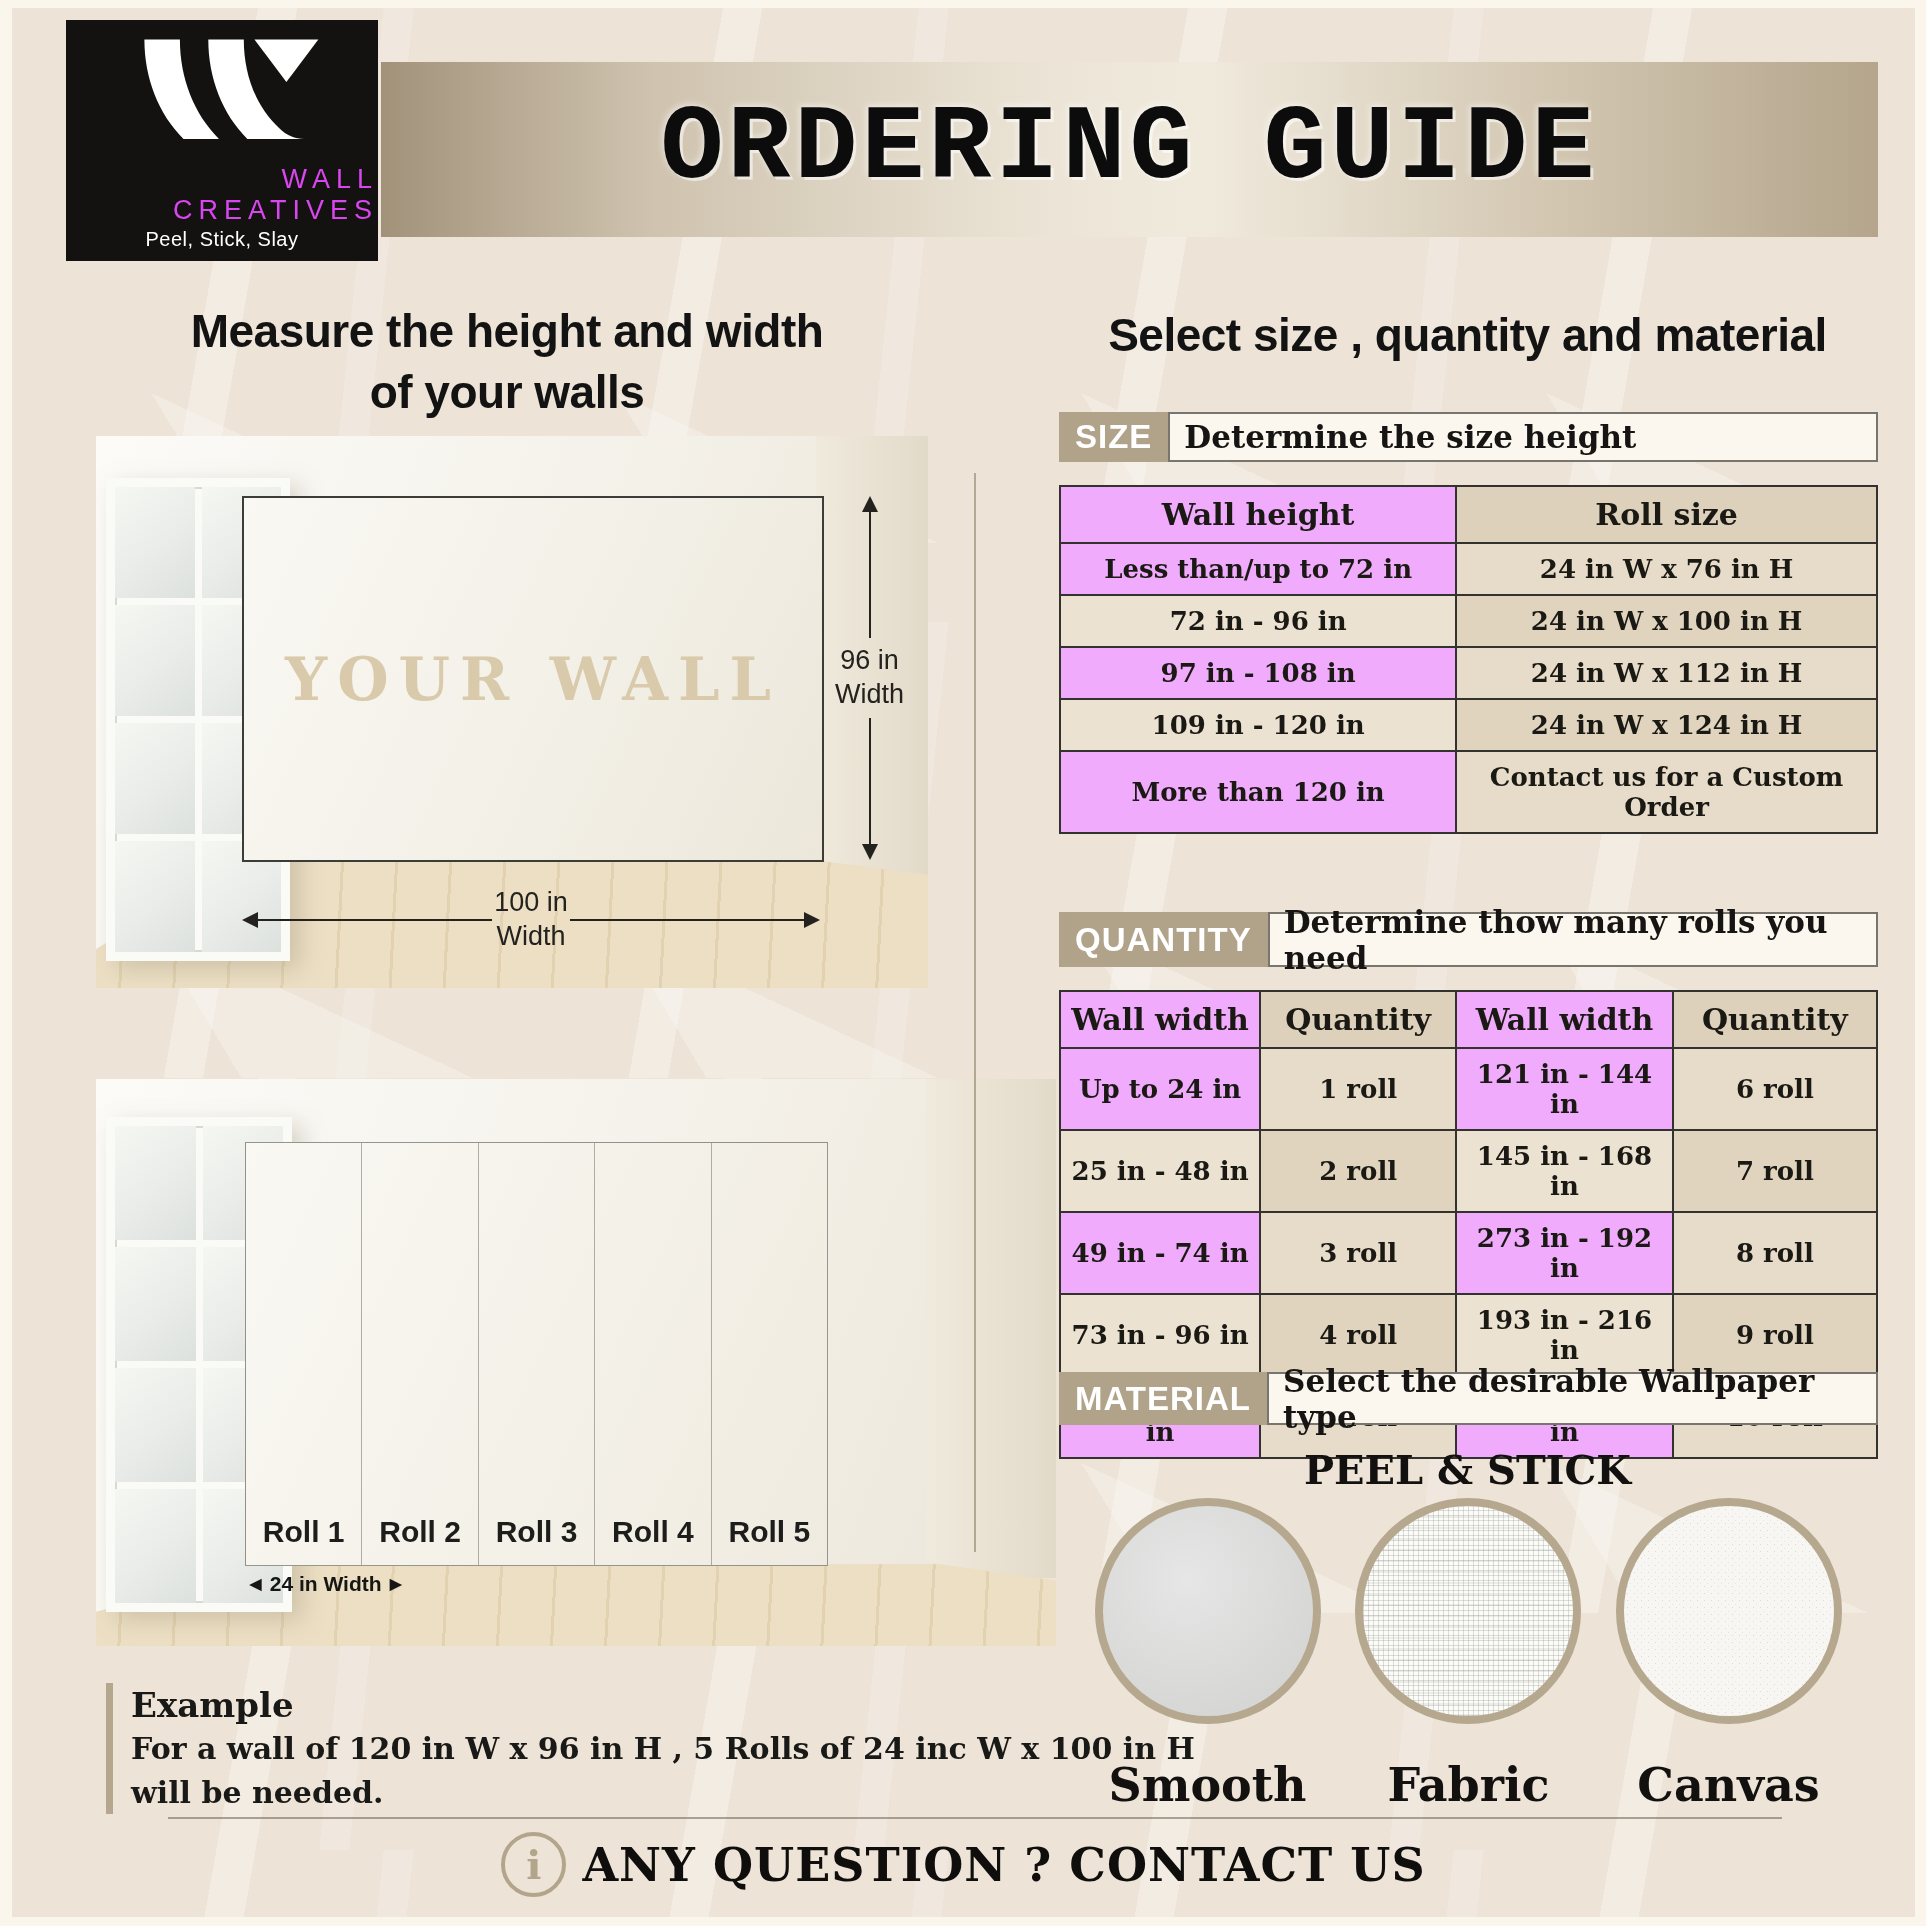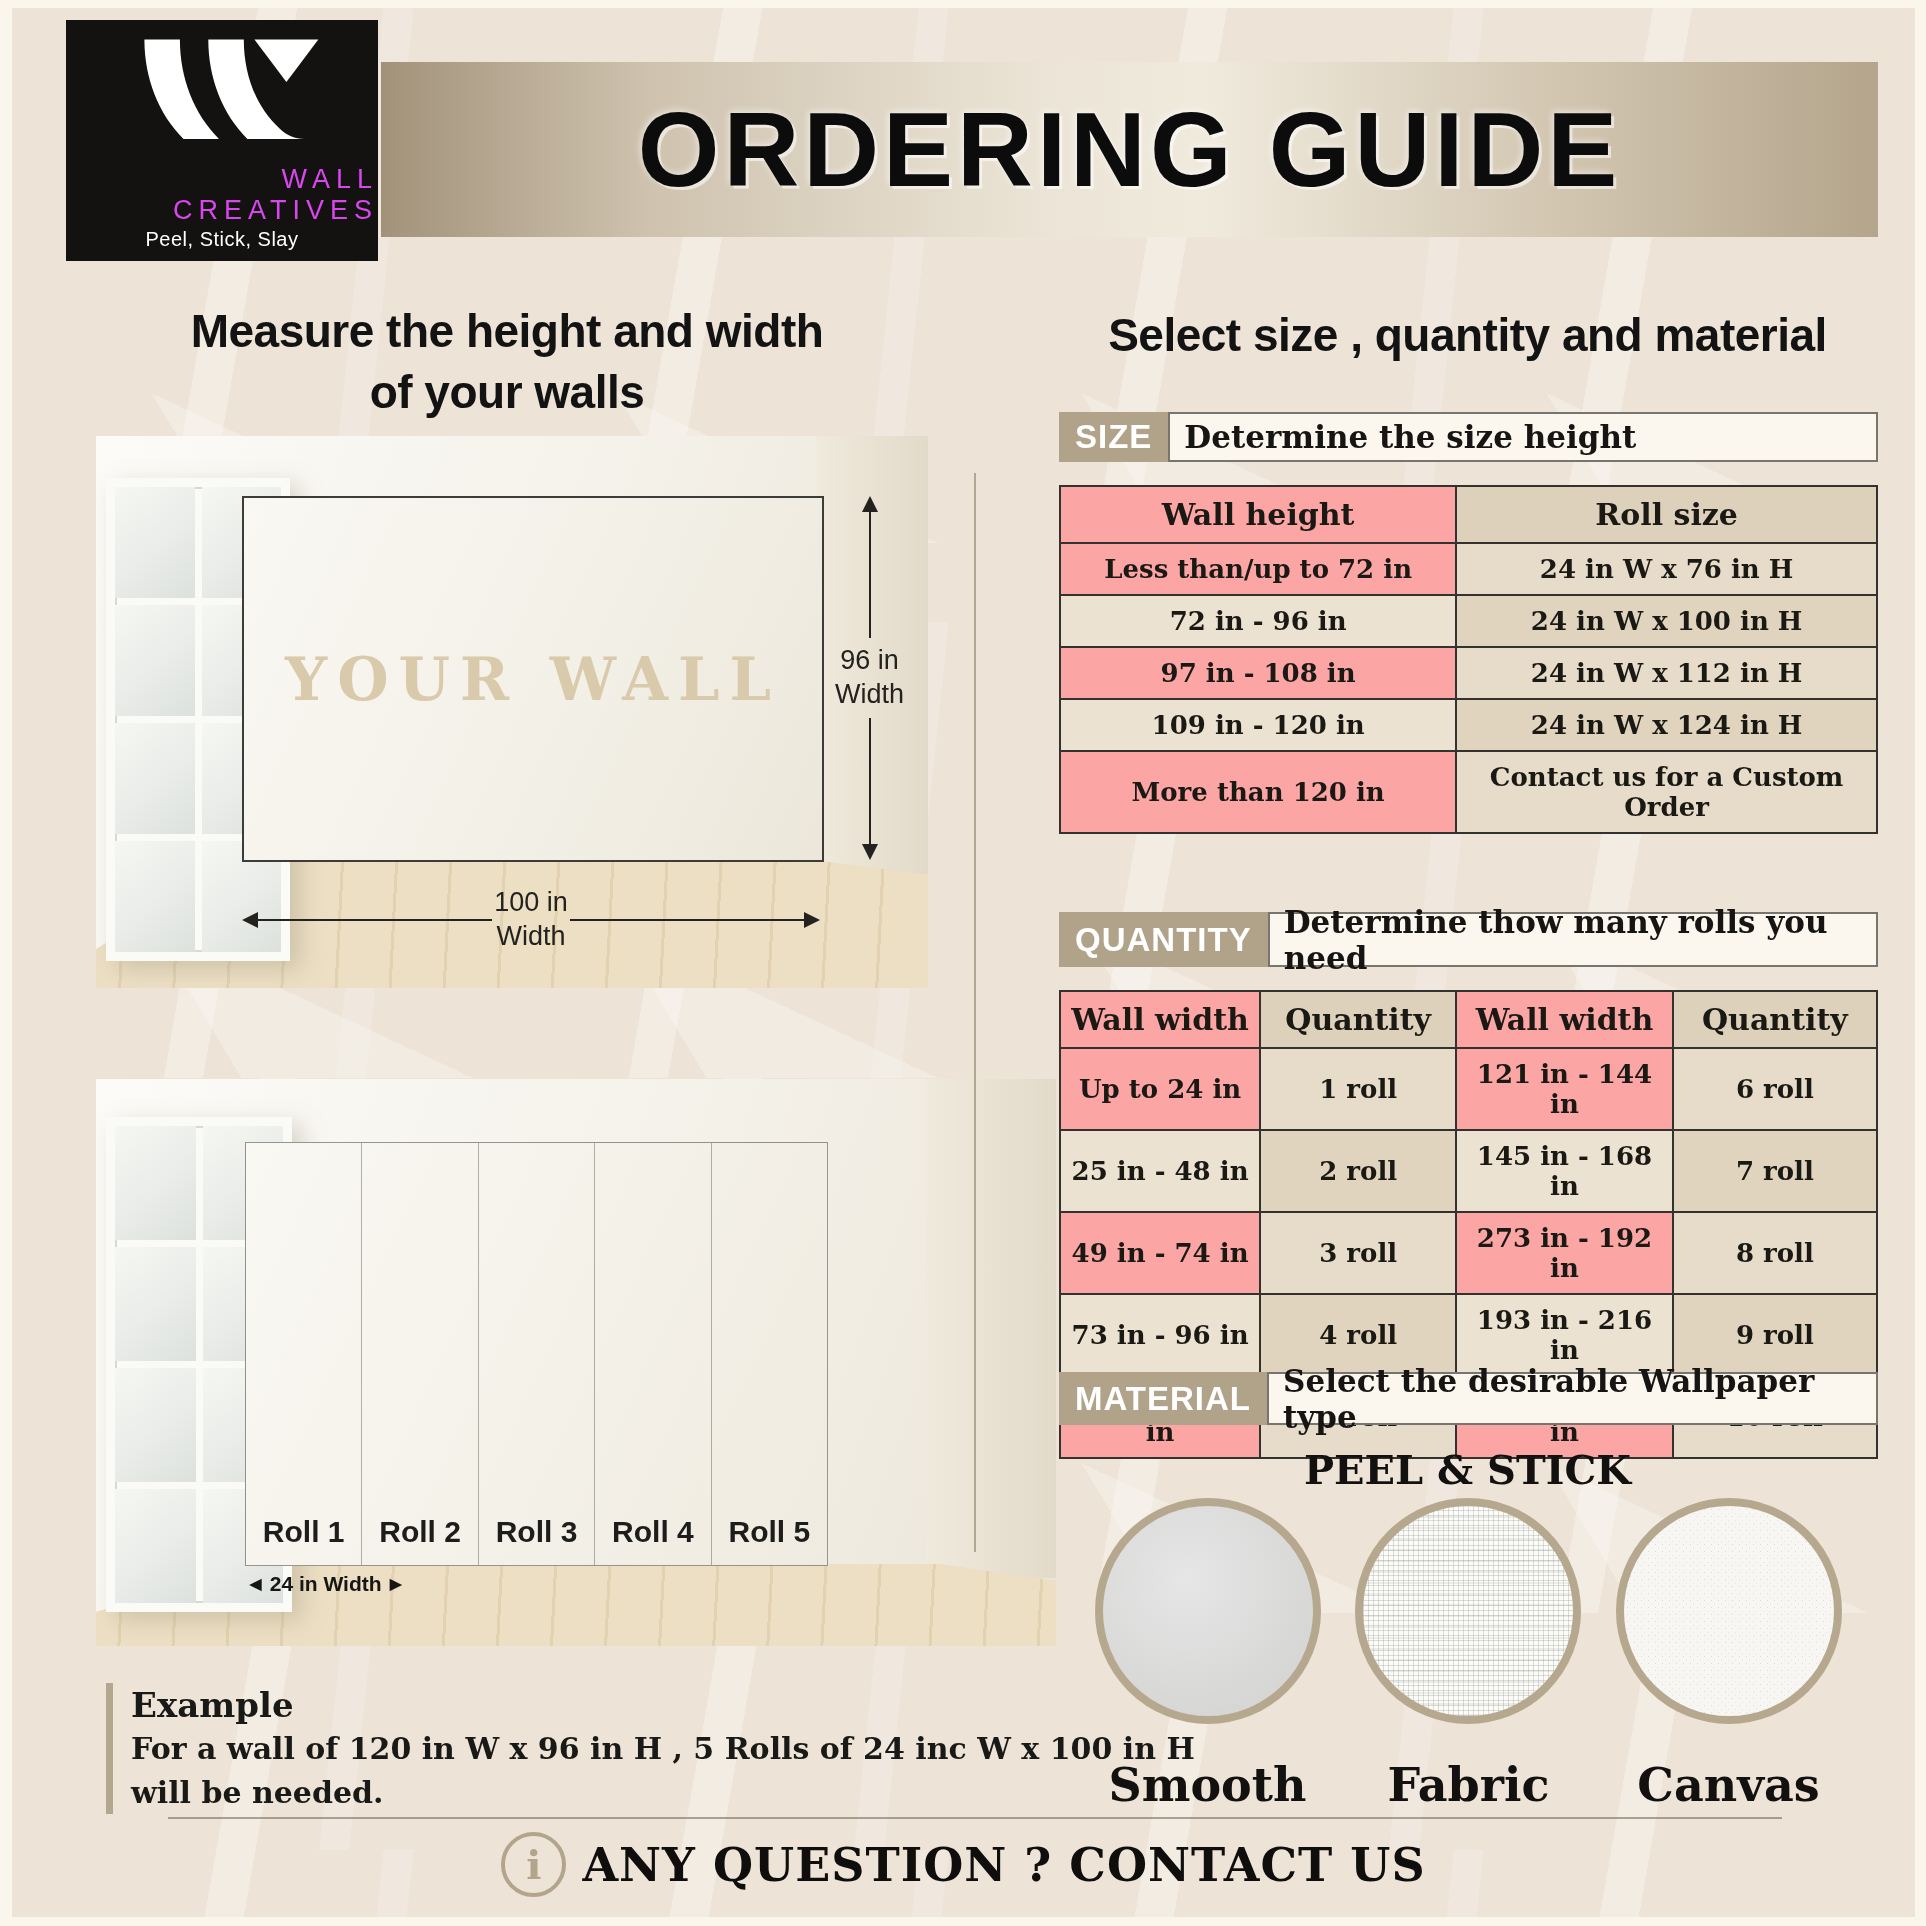--- a/index.html
+++ b/index.html
@@ -16,21 +16,21 @@
 
   
   .logo-box{position:absolute;left:54px;top:12px;width:312px;height:241px;background:#131210;color:#fff;
     display:flex;flex-direction:column;align-items:center;justify-content:center;}
   .logo-mark{width:213px;height:127px;}
   .logo-brand{font-size:27px;letter-spacing:6px;margin-top:6px;color:#d946ef;text-align:right;}
   .logo-tagline{font-size:20px;letter-spacing:0.5px;color:#fff;margin-top:2px;}
   .banner{position:absolute;left:369px;top:54px;width:1497px;height:175px;
     background:linear-gradient(90deg,#a2927a 0%,#cfc3af 18%,#ece5d7 45%,#f0eadd 55%,#d3c7b2 78%,#b4a58c 100%);
     display:flex;align-items:center;justify-content:center;}
-  .banner h1{margin:9px;font-family:Liberation Sans, sans-serif;font-weight:700;font-size:105px;letter-spacing:4px;color:#0c0c0c;
+  .banner h1{margin:9px;font-family:Liberation Mono, monospace;font-weight:700;font-size:105px;letter-spacing:4px;color:#0c0c0c;
     text-shadow:3px 3px 0 rgba(255,255,255,.55), -2px -2px 6px rgba(255,255,255,.5);text-align:right;}
 
   
   .col-heading{position:absolute;text-align:center;font-weight:700;color:#131313;font-size:46px;line-height:1.32;letter-spacing:-0.5px;}
   .col-heading.lh{left:94px;width:802px;top:293px;}
   .col-heading.rh{left:995px;width:921px;top:297px;}
 
   
   .photo{position:absolute;background:linear-gradient(110deg,#fcfbf8 0%,#f4f1e9 55%,#ebe5d8 100%);overflow:hidden;}
   .photo.p1{left:84px;top:428px;width:832px;height:552px;}
@@ -75,21 +75,21 @@
   
   .chip-row{position:absolute;display:flex;align-items:stretch;}
   .chip{background:#b1a28a;color:#fff;font-weight:700;font-size:33px;letter-spacing:1px;display:flex;align-items:center;padding:4px 16px;}
   .chip-caption{flex:1;background:#fbf7ee;border:2px solid #77756e;display:flex;align-items:center;padding:2px 14px;
     font-family:"DejaVu Serif",serif;font-weight:700;font-size:31px;color:#161513;}
   table.data{border-collapse:collapse;position:absolute;table-layout:fixed;}
   table.data th,table.data td{border:2px solid #33322e;font-family:"DejaVu Serif",serif;font-weight:700;color:#1a1914;
     text-align:center;vertical-align:middle;padding:10px 6px;}
   table.data th{font-size:30px;}
   table.data td{font-size:26px;}
-  .col-a{background:#fca5a5;}
+  .col-a{background:#f0abfc;}
   .col-b{background:#e7dcc9;}
   thead .col-b{background:#ddd1bc;}
   tbody tr:nth-child(even) .col-a{background:#ece2d2;}
   tbody tr:nth-child(even) .col-b{background:#e0d4bf;}
   .peel-stick{position:absolute;left:995px;width:921px;top:1438px;text-align:center;
     font-family:"DejaVu Serif",serif;font-weight:700;font-size:40px;color:#12110f;}
   .swatch{position:absolute;width:226px;height:226px;border-radius:50%;border:8px solid #b6a88e;box-sizing:border-box;}
   .swatch.smooth{background:radial-gradient(circle at 40% 35%, #e5e6e5, #d6d7d5 75%);}
   .swatch.fabric{background:
       repeating-linear-gradient(0deg, rgba(145,145,140,.30) 0 1px, transparent 1px 5px),

